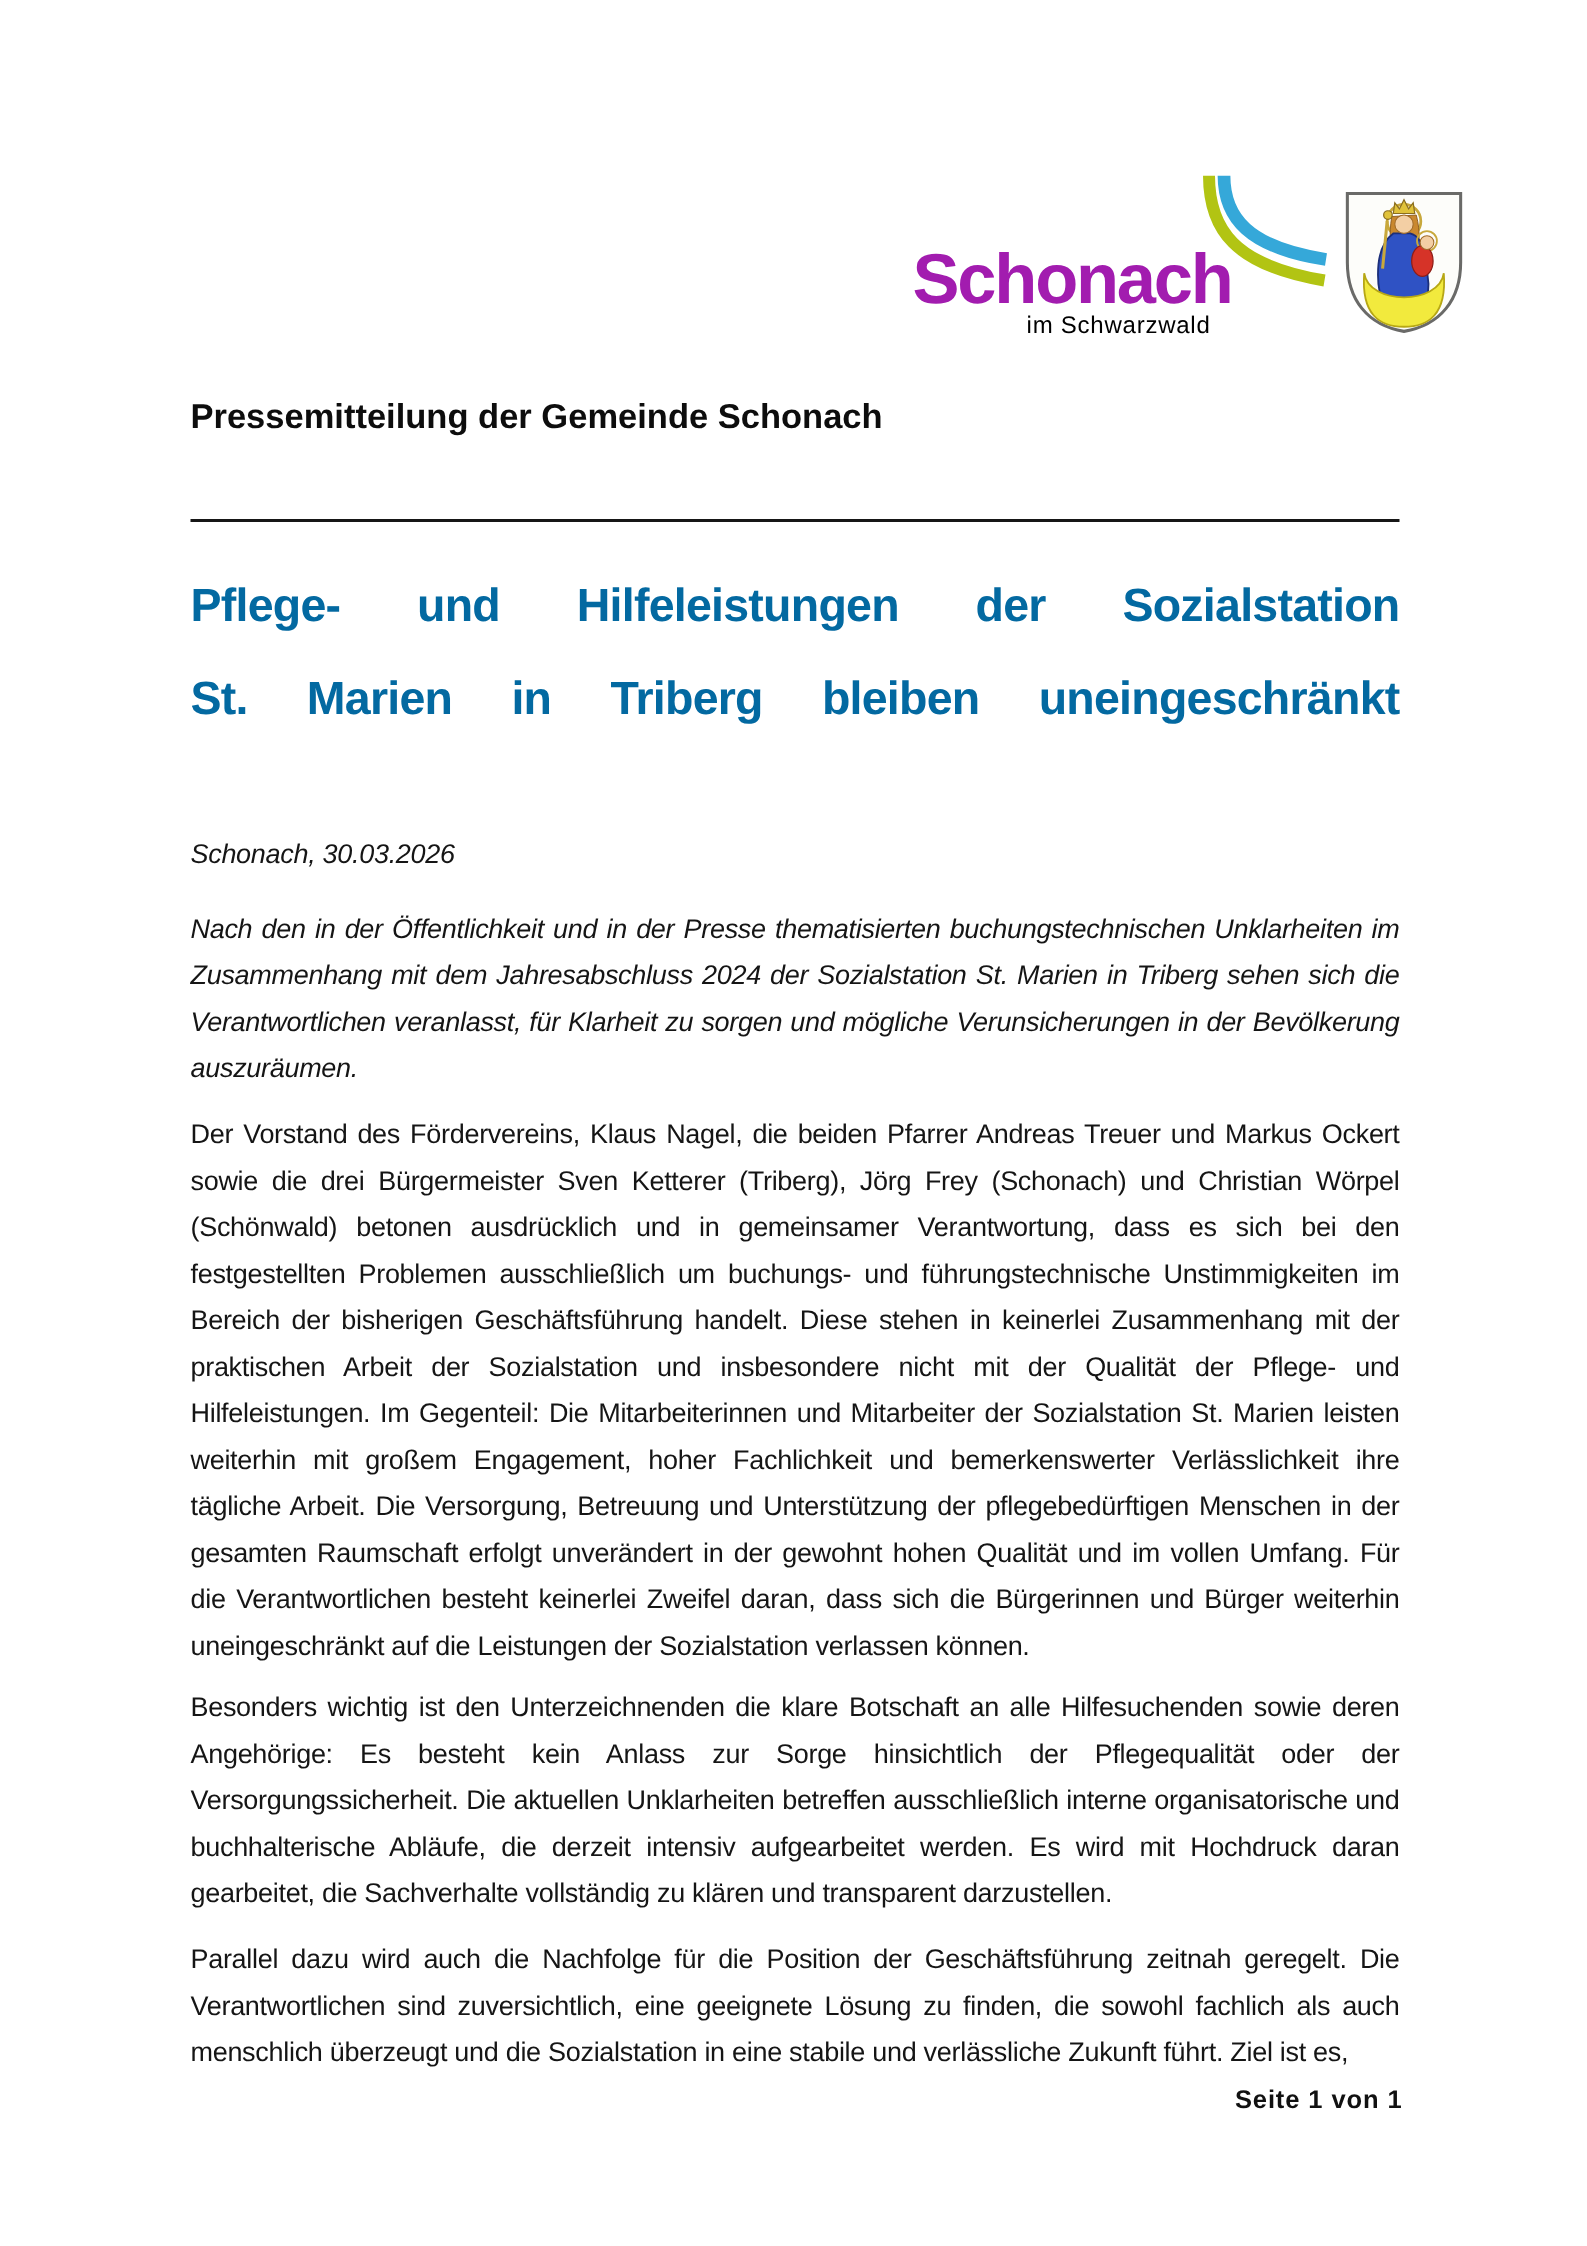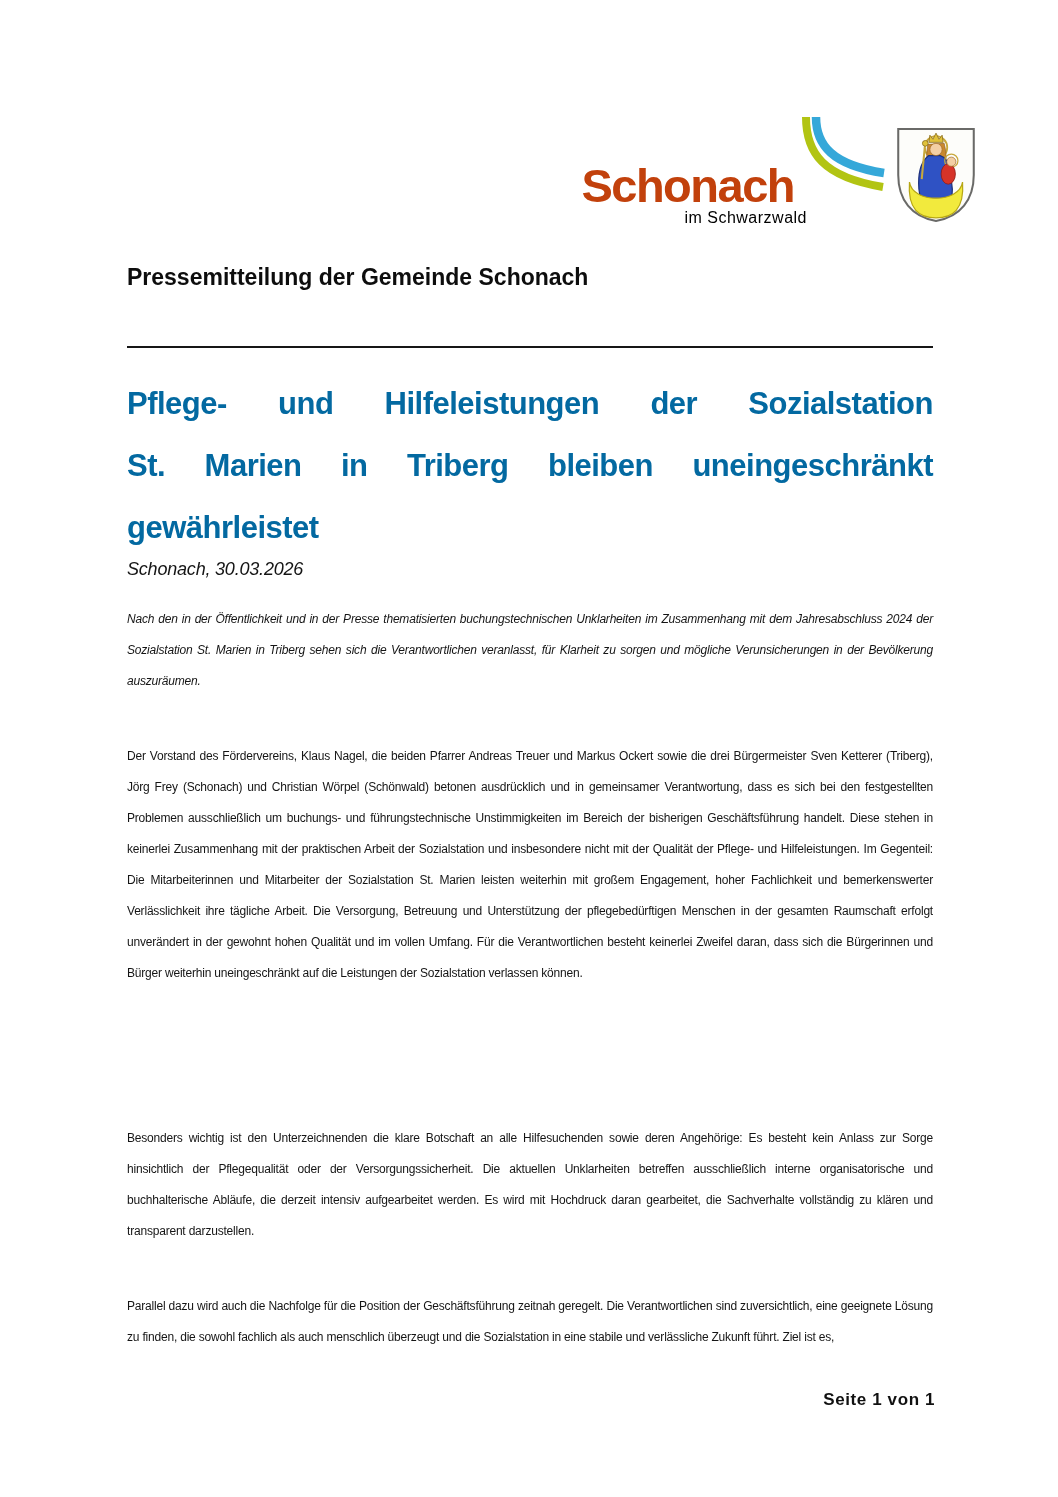--- a/index.html
+++ b/index.html
@@ -15,26 +15,26 @@
     background: #ffffff;
     font-family: "Liberation Sans", sans-serif;
     color: #151515;
     overflow: hidden;
   }
 
   
   .logo-name {
     position: absolute;
     top: 162px;
-    right: 264px;
+    right: 237px;
     font-size: 47px;
     font-weight: bold;
     line-height: 1;
     letter-spacing: -1.5px;
-    color: #c2410c;
+    color: #a21caf;
   }
   .logo-tagline {
     position: absolute;
     top: 209px;
     right: 251px;
     font-size: 16px;
     letter-spacing: 0.5px;
     color: #000000;
   }
   .swoosh {
@@ -92,21 +92,21 @@
     top: 559px;
     font-size: 18px;
     font-style: italic;
     letter-spacing: -0.2px;
   }
   .para {
     position: absolute;
     left: 127px;
     width: 806px;
     margin: 0;
-    font-size: 12px;
+    font-size: 18px;
     line-height: 31px;
     letter-spacing: -0.2px;
     text-align: justify;
   }
   .lead { font-style: italic; top: 604px; }
   .p2 { top: 741px; }
   .p3 { top: 1123px; }
   .p4 { top: 1291px; }
 
   
@@ -147,21 +147,20 @@
     <circle cx="29.5" cy="17" r="2.8" stroke-width="0.8" stroke="#8a6d1f" fill="#e0c23a"></circle>
     <path d="M14,55 C17,76 63,76 66,55 C68,82 56,90 40,90 C24,90 12,82 14,55 Z" stroke-width="1.2" stroke="#b7a714" fill="#f2ea3d"></path>
   </svg>
 
   <h1 class="heading">Pressemitteilung der Gemeinde Schonach</h1>
   <div class="rule"></div>
 
   <div class="title">
     <div class="title-line j">Pflege- und Hilfeleistungen der Sozialstation</div>
     <div class="title-line j">St. Marien in Triberg bleiben uneingeschränkt</div>
-    <div class="title-line">gewährleistet</div>
   </div>
 
   <div class="dateline">Schonach, 30.03.2026</div>
 
   <p class="para lead">Nach den in der Öffentlichkeit und in der Presse thematisierten buchungstechnischen Unklarheiten im Zusammenhang mit dem Jahresabschluss 2024 der Sozialstation St. Marien in Triberg sehen sich die Verantwortlichen veranlasst, für Klarheit zu sorgen und mögliche Verunsicherungen in der Bevölkerung auszuräumen.</p>
   <p class="para p2">Der Vorstand des Fördervereins, Klaus Nagel, die beiden Pfarrer Andreas Treuer und Markus Ockert sowie die drei Bürgermeister Sven Ketterer (Triberg), Jörg Frey (Schonach) und Christian Wörpel (Schönwald) betonen ausdrücklich und in gemeinsamer Verantwortung, dass es sich bei den festgestellten Problemen ausschließlich um buchungs- und führungstechnische Unstimmigkeiten im Bereich der bisherigen Geschäftsführung handelt. Diese stehen in keinerlei Zusammenhang mit der praktischen Arbeit der Sozialstation und insbesondere nicht mit der Qualität der Pflege- und Hilfeleistungen. Im Gegenteil: Die Mitarbeiterinnen und Mitarbeiter der Sozialstation St. Marien leisten weiterhin mit großem Engagement, hoher Fachlichkeit und bemerkenswerter Verlässlichkeit ihre tägliche Arbeit. Die Versorgung, Betreuung und Unterstützung der pflegebedürftigen Menschen in der gesamten Raumschaft erfolgt unverändert in der gewohnt hohen Qualität und im vollen Umfang. Für die Verantwortlichen besteht keinerlei Zweifel daran, dass sich die Bürgerinnen und Bürger weiterhin uneingeschränkt auf die Leistungen der Sozialstation verlassen können.</p>
   <p class="para p3">Besonders wichtig ist den Unterzeichnenden die klare Botschaft an alle Hilfesuchenden sowie deren Angehörige: Es besteht kein Anlass zur Sorge hinsichtlich der Pflegequalität oder der Versorgungssicherheit. Die aktuellen Unklarheiten betreffen ausschließlich interne organisatorische und buchhalterische Abläufe, die derzeit intensiv aufgearbeitet werden. Es wird mit Hochdruck daran gearbeitet, die Sachverhalte vollständig zu klären und transparent darzustellen.</p>
   <p class="para p4">Parallel dazu wird auch die Nachfolge für die Position der Geschäftsführung zeitnah geregelt. Die Verantwortlichen sind zuversichtlich, eine geeignete Lösung zu finden, die sowohl fachlich als auch menschlich überzeugt und die Sozialstation in eine stabile und verlässliche Zukunft führt. Ziel ist es,</p>
 
   <div class="page-number">Seite 1 von 1</div>

